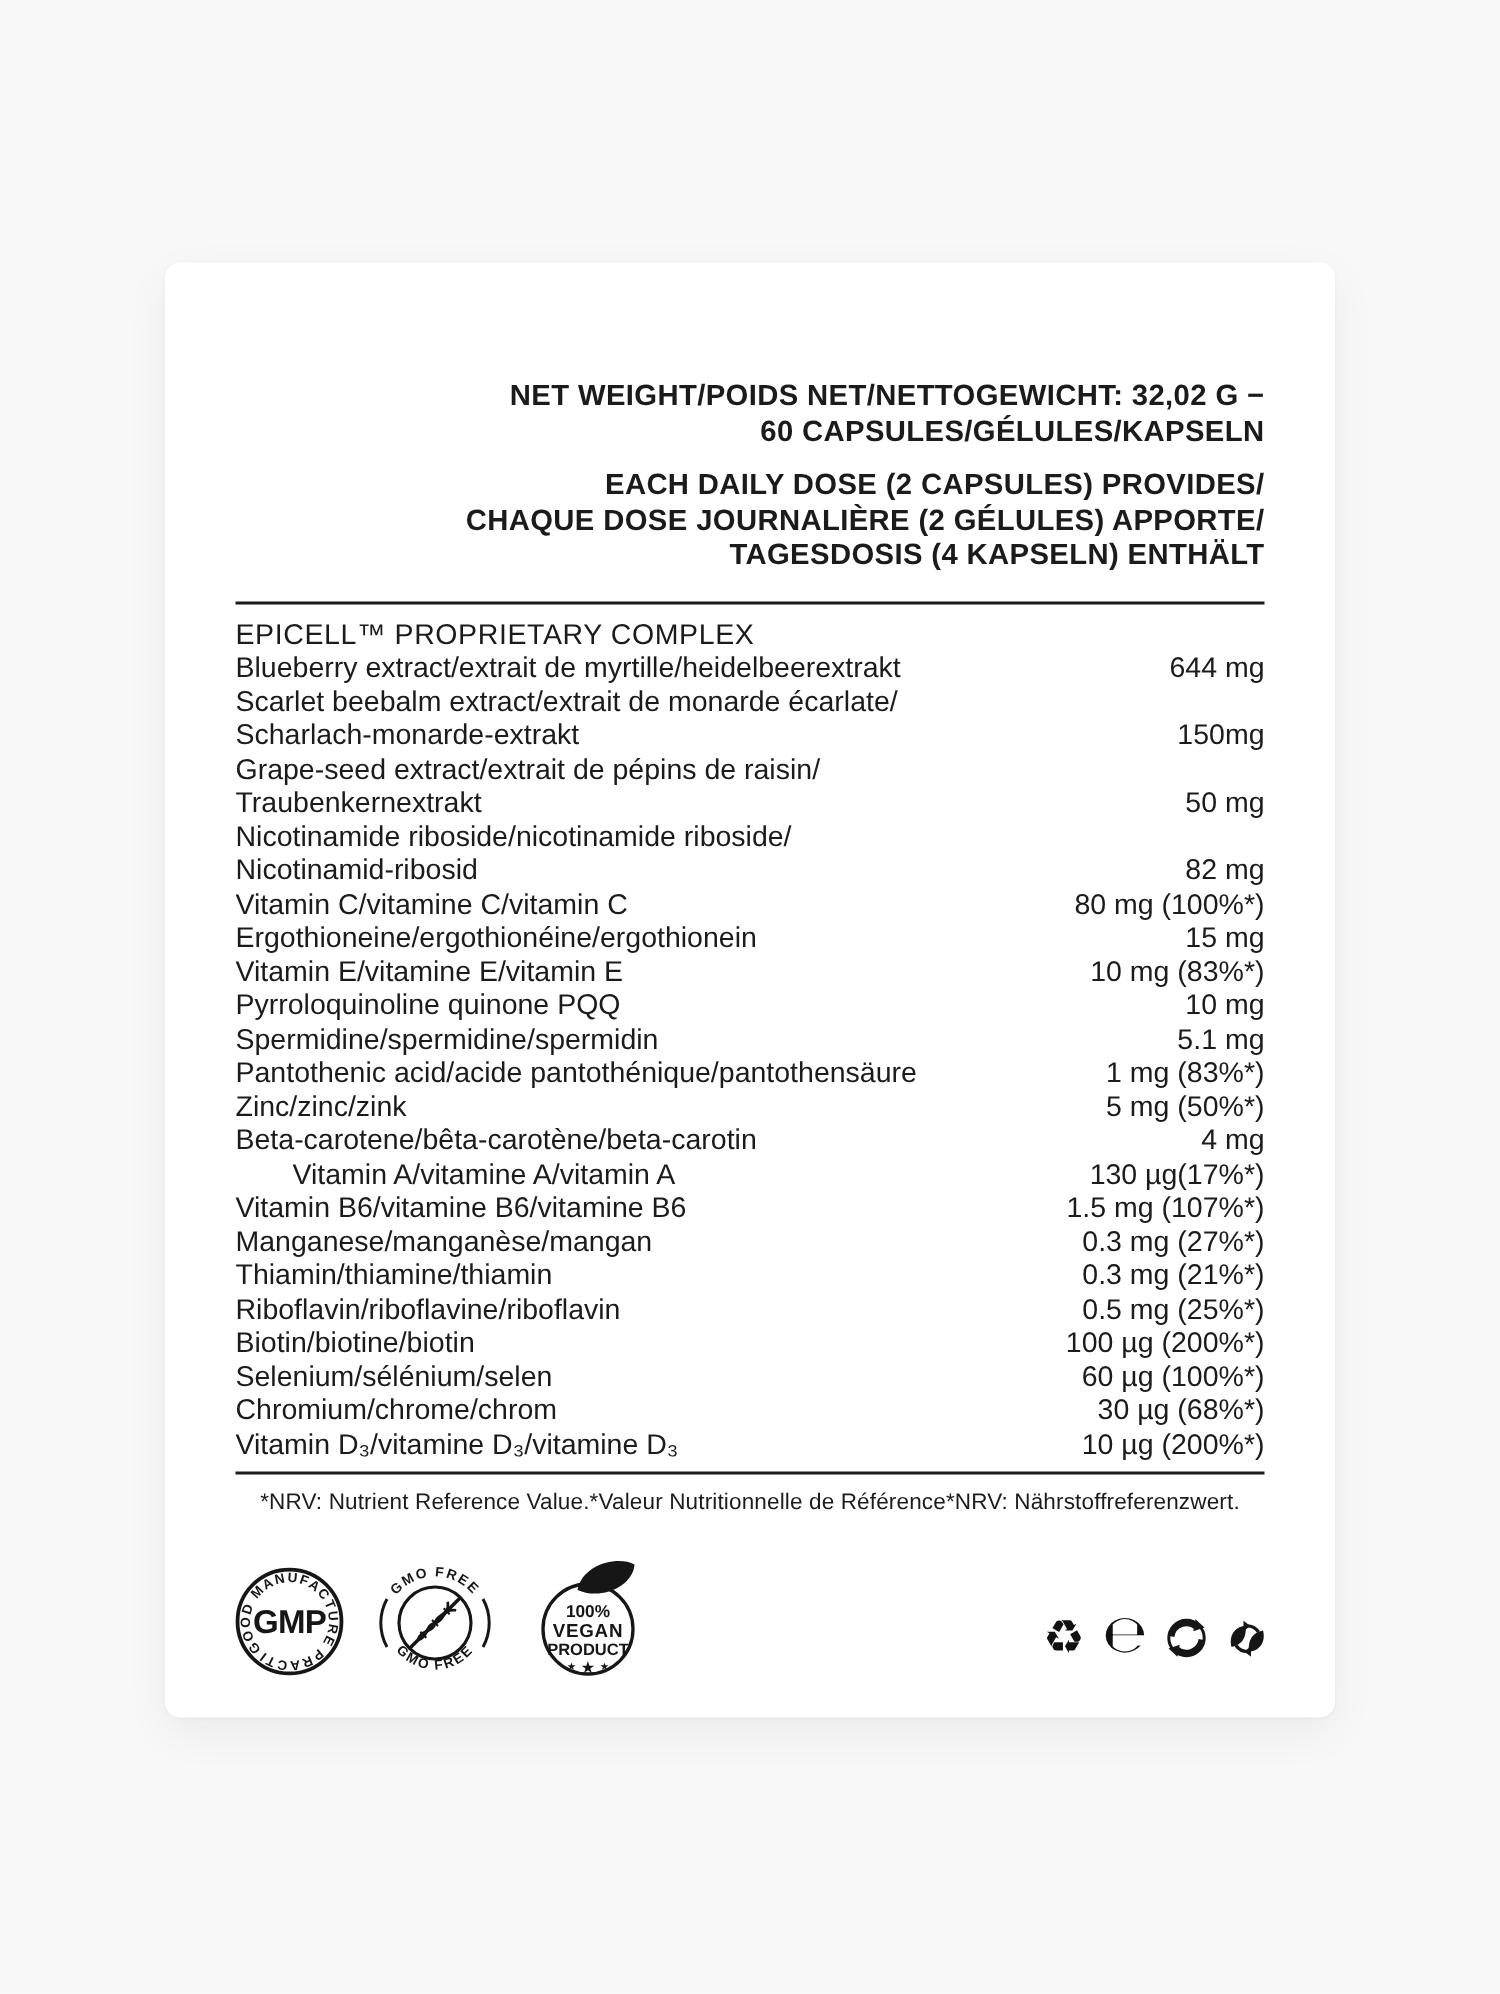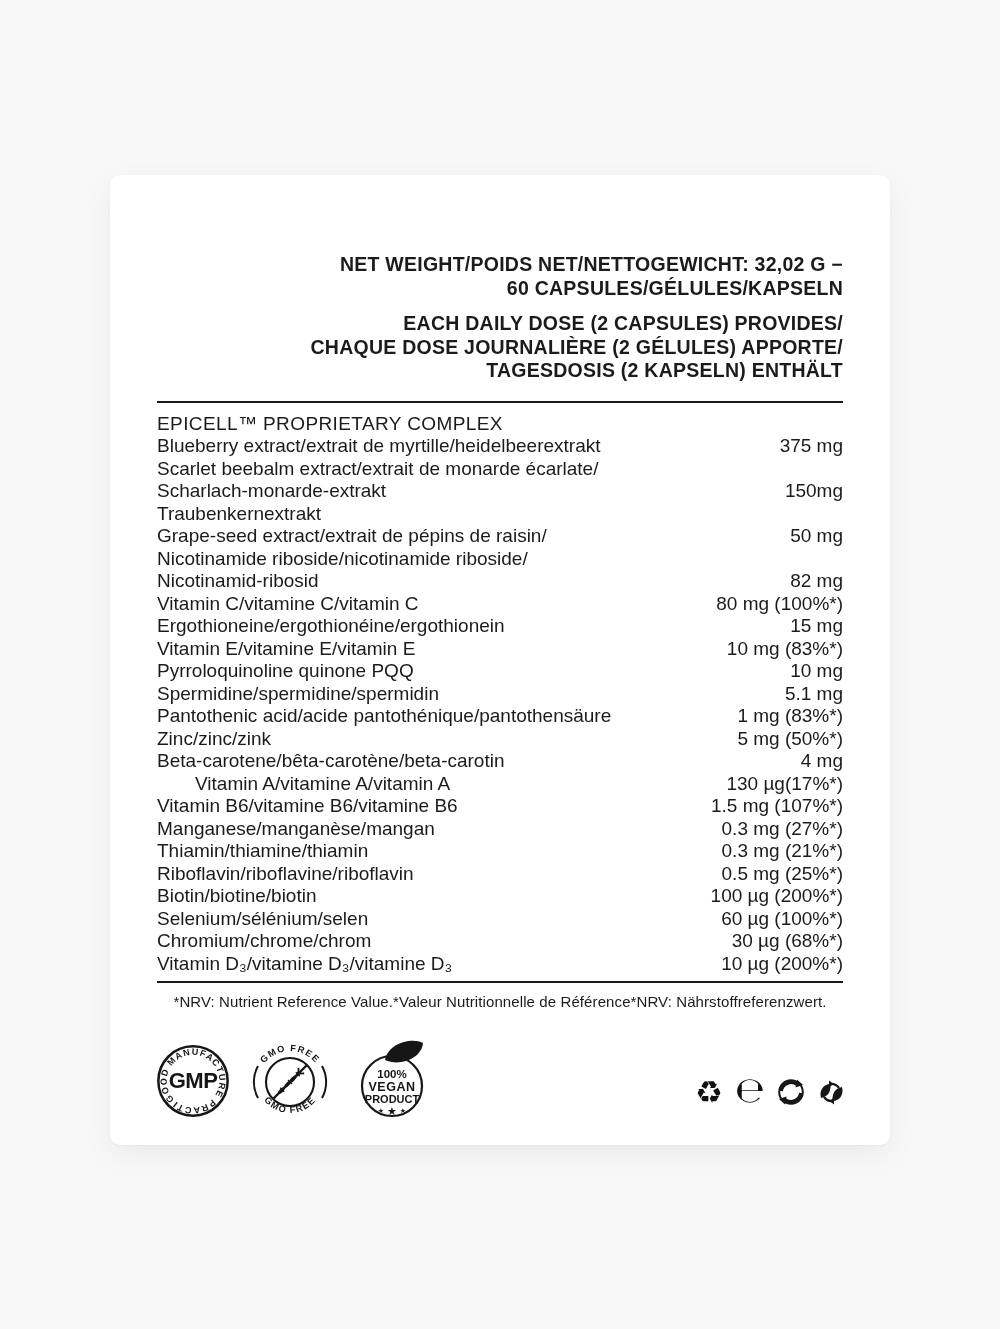--- a/index.html
+++ b/index.html
@@ -52,45 +52,45 @@
   <div class="content">
 
     <div class="head-block head-net">
       <div>NET WEIGHT/POIDS NET/NETTOGEWICHT: 32,02 G −</div>
       <div>60 CAPSULES/GÉLULES/KAPSELN</div>
     </div>
 
     <div class="head-block head-dose">
       <div>EACH DAILY DOSE (2 CAPSULES) PROVIDES/</div>
       <div>CHAQUE DOSE JOURNALIÈRE (2 GÉLULES) APPORTE/</div>
-      <div>TAGESDOSIS (2 KAPSELN) ENTHÄLT</div>
+      <div>TAGESDOSIS (4 KAPSELN) ENTHÄLT</div>
     </div>
 
     <div class="rule"></div>
 
     <div class="section-title">EPICELL™ PROPRIETARY COMPLEX</div>
 
     <div class="rows">
         <div class="row">
           <div class="row-name">
             <span>Blueberry extract/extrait de myrtille/heidelbeerextrakt</span>
           </div>
-          <div class="row-value">375 mg</div>
+          <div class="row-value">644 mg</div>
         </div>
         <div class="row">
           <div class="row-name">
             <span>Scarlet beebalm extract/extrait de monarde écarlate/</span>
             <span>Scharlach-monarde-extrakt</span>
           </div>
           <div class="row-value">150mg</div>
         </div>
         <div class="row">
           <div class="row-name">
+            <span>Grape-seed extract/extrait de pépins de raisin/</span>
             <span>Traubenkernextrakt</span>
-            <span>Grape-seed extract/extrait de pépins de raisin/</span>
           </div>
           <div class="row-value">50 mg</div>
         </div>
         <div class="row">
           <div class="row-name">
             <span>Nicotinamide riboside/nicotinamide riboside/</span>
             <span>Nicotinamid-ribosid</span>
           </div>
           <div class="row-value">82 mg</div>
         </div>

